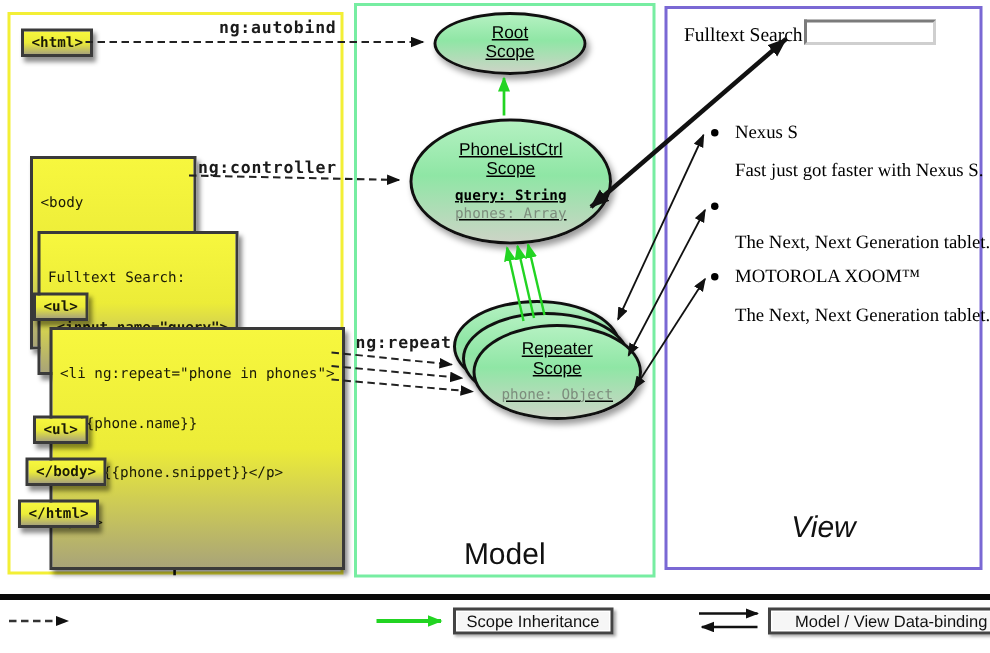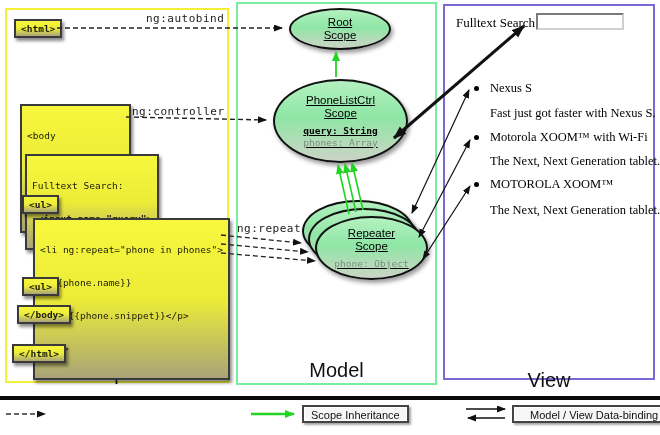--- a/index.html
+++ b/index.html
@@ -6,39 +6,39 @@
   body { background:#fff; font-family:"Liberation Sans", sans-serif; }
   #canvas { position:relative; width:660px; height:435px; background:#fff; overflow:hidden; }
 
   
   .col { position:absolute; border:2px solid; background:transparent; }
   #col-template { left:5px; top:8px; width:224px; height:375px; border-color:#f3ef35; }
   #col-model    { left:236px; top:2px; width:201px; height:383px; border-color:#77eda2; }
   #col-view     { left:443px; top:4px; width:212px; height:376px; border-color:#7a68d4; }
   .col-label { position:absolute; width:100%; text-align:center; top:352px; font-size:20px; color:#111; }
   #col-model .col-label { top:355px; }
-  #col-view  .col-label { top:363px; }
+  #col-view  .col-label { top:335px;font-style:italic; }
 
   
   .code-box {
     position:absolute;
     background:linear-gradient(180deg,#f7f73e 0%,#ecec38 50%,#a9a478 100%);
     border:2px solid #3a3a3a;
     box-shadow:2px 3px 3px rgba(0,0,0,0.45);
     padding:2px 5px;
     font-family:"DejaVu Sans Mono", monospace;
     font-size:9.5px; line-height:11px; color:#1a1a08;
     white-space:pre;
   }
   .code-box.tag { font-weight:bold; }
   .code-line { white-space:pre; }
   .bold-line { font-weight:bold; }
 
   
-  .anno { position:absolute; font-family:"DejaVu Sans Mono", monospace; font-size:11px; font-weight:normal; color:#1b1b1b; letter-spacing:0.5px; }
+  .anno { position:absolute; font-family:"DejaVu Sans Mono", monospace; font-size:11px; font-weight:bold; color:#1b1b1b; letter-spacing:0.5px; }
 
   
   .scope {
     position:absolute; border:2px solid #101010; border-radius:50%;
     background:linear-gradient(180deg,#b4f1c1 0%,#8fe6a5 45%,#ccd4c6 100%);
     box-shadow:2px 3px 4px rgba(0,0,0,0.4);
     display:flex; flex-direction:column; align-items:center; justify-content:center;
     text-align:right; color:#000;text-decoration:underline;
   }
   .scope-name { font-size:11.5px; line-height:13px; color:#000; }
@@ -98,21 +98,21 @@
 
   <div class="code-box" style="left:33px; top:218px;">
     <div class="code-line">&lt;li ng:repeat="phone in phones"&gt;</div>
     <div class="code-line">  {{phone.name}}</div>
     <div class="code-line">  &lt;p&gt;{{phone.snippet}}&lt;/p&gt;</div>
     <div class="code-line">&lt;/li&gt;</div>
   </div>
 
   <div class="code-box tag" style="left:22px; top:277px;">&lt;ul&gt;</div>
   <div class="code-box tag" style="left:17px; top:305px;">&lt;/body&gt;</div>
-  <div class="code-box tag" style="left:12px; top:344px;">&lt;/html&gt;</div>
+  <div class="code-box tag" style="left:12px; top:333px;">&lt;/html&gt;</div>
 
   <div class="anno" style="left:146px; top:12px;">ng:autobind</div>
   <div class="anno" style="left:132px; top:105px;">ng:controller</div>
   <div class="anno" style="left:237px; top:222px;">ng:repeat</div>
 
   <div class="scope" style="left:289px; top:8px; width:102px; height:42px;">
     <div class="scope-name">Root</div>
     <div class="scope-name">Scope</div>
   </div>
 
@@ -134,21 +134,20 @@
   </div>
 
   <div class="view-search-label">Fulltext Search:</div>
   <input class="view-input" type="text" value="" style="">
 
   <div class="bullet" style="left:474px; top:86px;"></div>
   <div class="v-title" style="left:490px; top:81px;">Nexus S</div>
   <div class="v-desc" style="left:490px; top:106px;">Fast just got faster with Nexus S.</div>
 
   <div class="bullet" style="left:474px; top:135px;"></div>
-  <div class="v-title" style="left:490px; top:130px;">Motorola XOOM™  with Wi-Fi</div>
   <div class="v-desc" style="left:490px; top:154px;">The Next, Next Generation tablet.</div>
 
   <div class="bullet" style="left:474px; top:182px;"></div>
   <div class="v-title" style="left:490px; top:177px;">MOTOROLA XOOM™</div>
   <div class="v-desc" style="left:490px; top:203px;">The Next, Next Generation tablet.</div>
 
   <div class="legend-sep"></div>
   <div class="legend-box" id="legend-box-2">Scope Inheritance</div>
   <div class="legend-box" id="legend-box-3">Model / View Data-binding</div>
 

